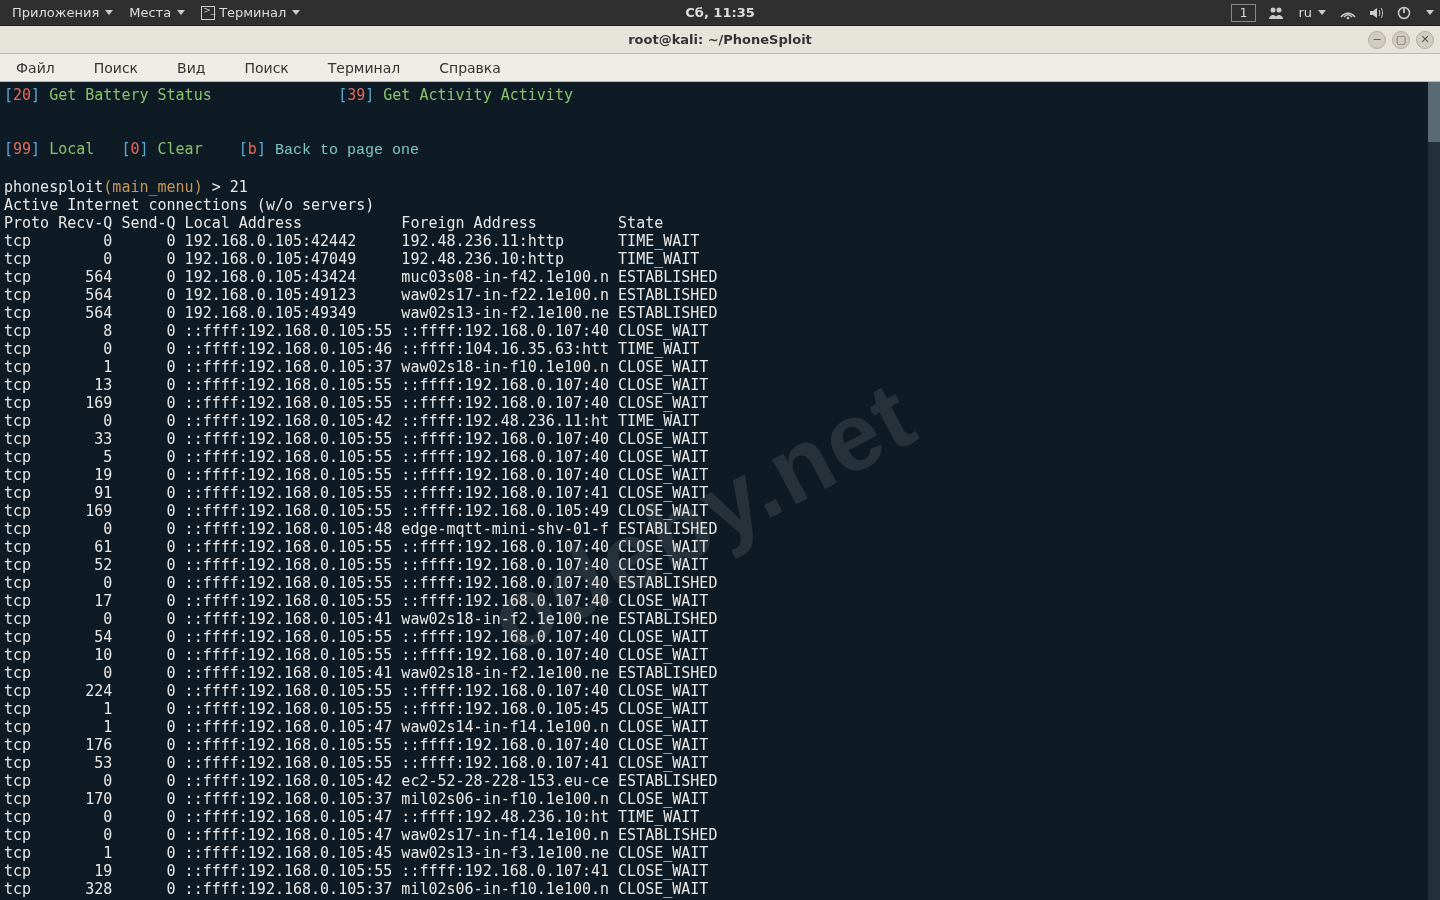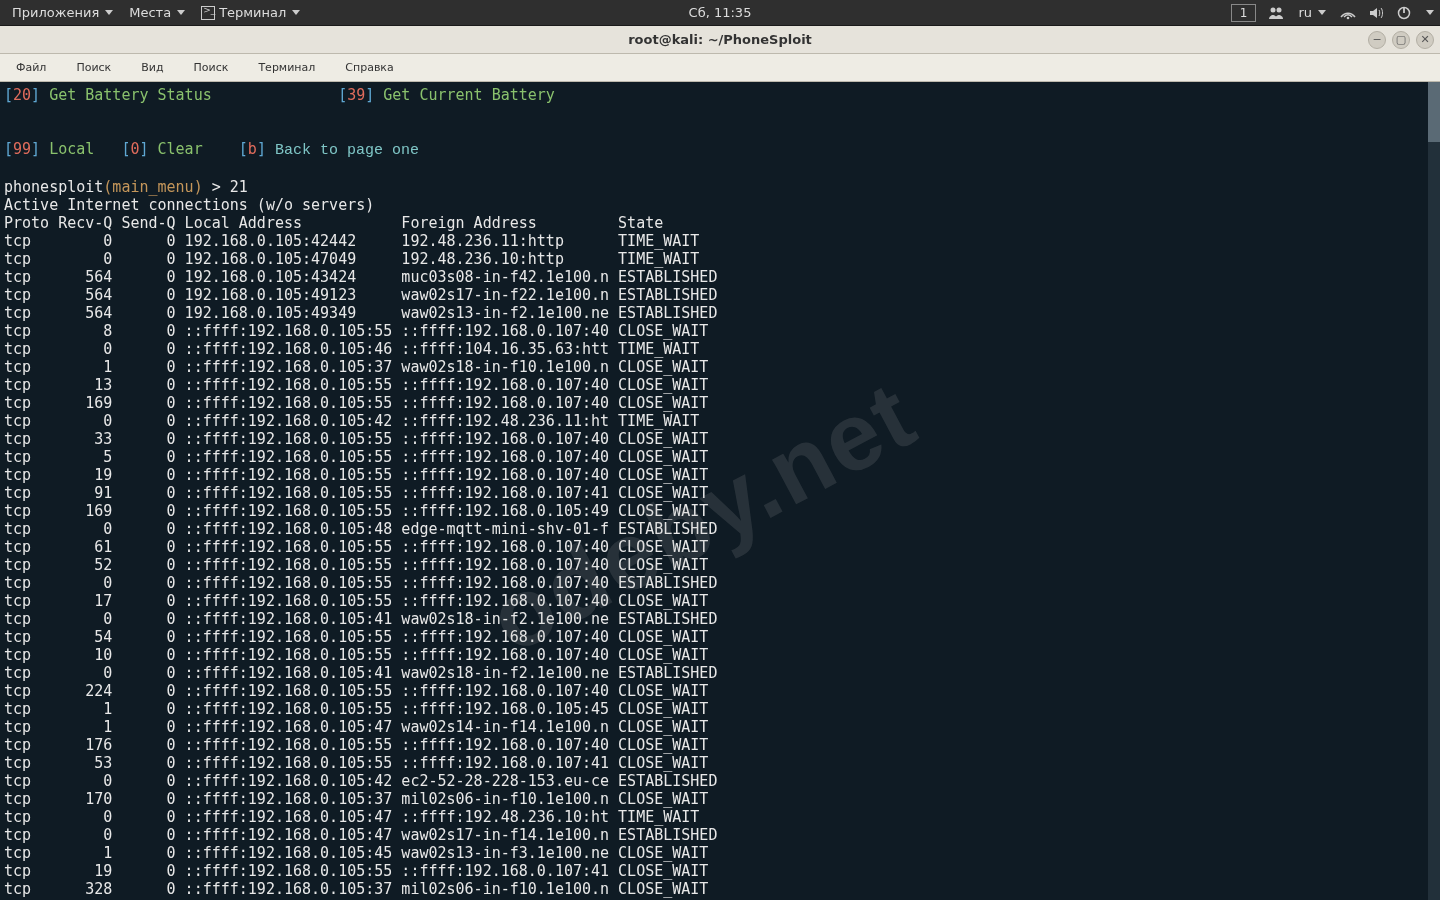--- a/index.html
+++ b/index.html
@@ -17,21 +17,21 @@
   height:26px;
   background:#2f2f2f;
   display:flex;
   align-items:center;
   padding:8px 6px;
   font-size:13px;
   color:#ddd;
   border-bottom:1px solid #1a1a1a;
 }
 .top-panel .left-group{display:flex;align-items:center;gap:4px;}
-.top-panel .center{position:absolute;left:50%;transform:translateX(-50%);font-weight:normal;}
+.top-panel .center{position:absolute;left:50%;transform:translateX(-50%);font-weight:bold;}
 .top-panel .right-group{margin-left:auto;display:flex;align-items:center;gap:12px;}
 .panel-item{display:flex;align-items:center;gap:4px;padding:2px 6px;cursor:pointer;}
 .tri-down{width:0;height:0;border-left:4px solid transparent;border-right:4px solid transparent;border-top:5px solid #ccc;margin-left:2px;}
 .workspace-ind{
   border:1px solid #888;
   padding:0 8px;
   font-size:12px;
   line-height:16px;
 }
 .sys-icon{width:16px;height:16px;display:inline-block;}
@@ -62,24 +62,24 @@
   width:18px;height:18px;border-radius:50%;
   background:#d0ccc2;
   display:flex;align-items:center;justify-content:center;
   font-size:11px;color:#555;cursor:pointer;
   border:1px solid #b3afa4;
 }
 .menubar{
   height:28px;
   background:#eeece4;
   display:flex;align-items:center;
-  gap:10px;
+  gap:19px;
   padding:0 6px;
   color:#333;
-  font-size:11px;
+  font-size:14px;
   border-bottom:1px solid #bdb9ad;
 }
 .menubar .mitem{padding:2px 10px;cursor:pointer;}
 .term-area{
   flex:1;
   position:relative;
   background:#0f1b24;
   overflow:hidden;
 }
 .term-area .scrollbar{
@@ -185,21 +185,21 @@
   <div class="menubar">
     <div class="mitem">Файл</div>
     <div class="mitem">Поиск</div>
     <div class="mitem">Вид</div>
     <div class="mitem">Поиск</div>
     <div class="mitem">Терминал</div>
     <div class="mitem">Справка</div>
   </div>
   <div class="term-area">
     <div class="watermark">odeby.net</div>
-    <pre class="term" id="term-output"><span class="brk">[</span><span class="red">20</span><span class="brk">]</span> <span class="green">Get Battery Status              </span><span class="brk">[</span><span class="red">39</span><span class="brk">]</span> <span class="green">Get Current Battery</span>
+    <pre class="term" id="term-output"><span class="brk">[</span><span class="red">20</span><span class="brk">]</span> <span class="green">Get Battery Status              </span><span class="brk">[</span><span class="red">39</span><span class="brk">]</span> <span class="green">Get Activity Activity</span>
 
 
 <span class="brk">[</span><span class="red">99</span><span class="brk">]</span> <span class="green">Local</span>   <span class="brk">[</span><span class="red">0</span><span class="brk">]</span> <span class="green">Clear</span>    <span class="brk">[</span><span class="red">b</span><span class="brk">]</span> <span class="cyan">Back to page one</span>
 
 <span class="white">phonesploit</span><span class="ora">(main_menu)</span> <span class="white">&gt; 21</span>
 Active Internet connections (w/o servers)
 Proto Recv-Q Send-Q Local Address           Foreign Address         State
 tcp        0      0 192.168.0.105:42442     192.48.236.11:http      TIME_WAIT
 tcp        0      0 192.168.0.105:47049     192.48.236.10:http      TIME_WAIT
 tcp      564      0 192.168.0.105:43424     muc03s08-in-f42.1e100.n ESTABLISHED

